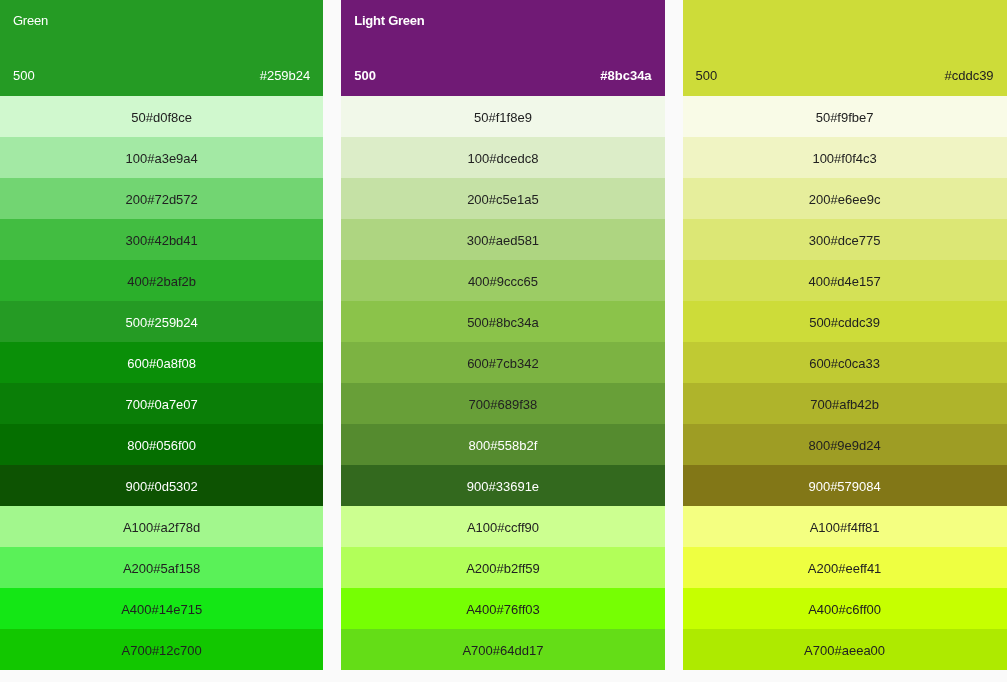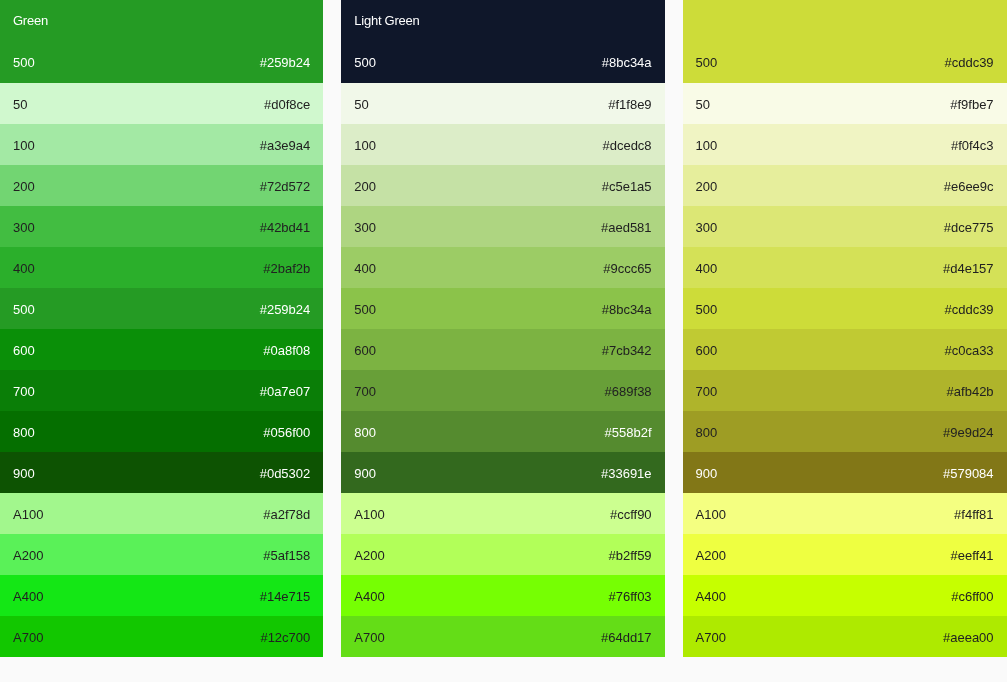--- a/index.html
+++ b/index.html
@@ -19,21 +19,21 @@
     width: 323.3px;
     flex: 0 0 323.3px;
   }
   .palette-col:last-child {
     width: 330px;
     flex: 0 0 330px;
   }
   .palette-col:last-child .swatch { padding-right: 19px; }
   .palette-col:last-child .header-row { right: 19px; }
   .palette-header {
-    height: 83px;
+    height: 96px;
     position: relative;
     box-sizing: border-box;
     padding: 13px 13px 0 13px;
   }
   .palette-title {
     font-size: 13px;
     line-height: 18px;
     letter-spacing: -0.25px;
     position: relative;
     top: -1px;
@@ -49,21 +49,21 @@
     line-height: 16px;
   }
   .swatch-list { list-style: none; margin: 0; padding: 0; }
   .swatch span { position: relative; top: 1px; }
   .swatch {
     height: 41px;
     box-sizing: border-box;
     padding: 0 13px;
     display: flex;
     align-items: center;
-    justify-content: space-between;
+    justify-content: center;
     font-size: 13px;
     line-height: 18px;
   }
 </style>
 </head>
 <body style="background: rgb(250, 250, 250);">
 
 <div class="palette-grid">
   <section class="palette-col">
     <header class="palette-header" style="background-color: rgb(37, 155, 36); color: rgb(255, 255, 255);">
@@ -126,21 +126,21 @@
         <span class="swatch-label">A400</span>
         <span class="swatch-hex">#14e715</span>
       </li>
       <li class="swatch" style="background-color: rgb(18, 199, 0); color: rgb(33, 33, 33);">
         <span class="swatch-label">A700</span>
         <span class="swatch-hex">#12c700</span>
       </li>
     </ul>
   </section>
   <section class="palette-col">
-    <header class="palette-header" style="background-color: #0f172a; color: rgb(255, 255, 255);">
+    <header class="palette-header" style="background-color: #701a75; color: rgb(255, 255, 255); font-weight: bold;">
       <div class="palette-title">Light Green</div>
       <div class="header-row">
         <span class="swatch-label">500</span>
         <span class="swatch-hex">#8bc34a</span>
       </div>
     </header>
     <ul class="swatch-list">
       <li class="swatch" style="background-color: rgb(241, 248, 233); color: rgb(33, 33, 33);">
         <span class="swatch-label">50</span>
         <span class="swatch-hex">#f1f8e9</span>

